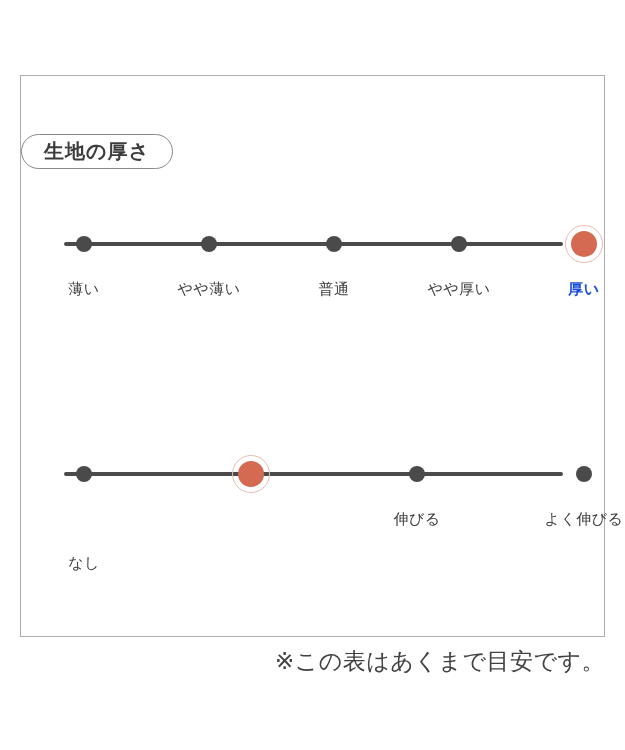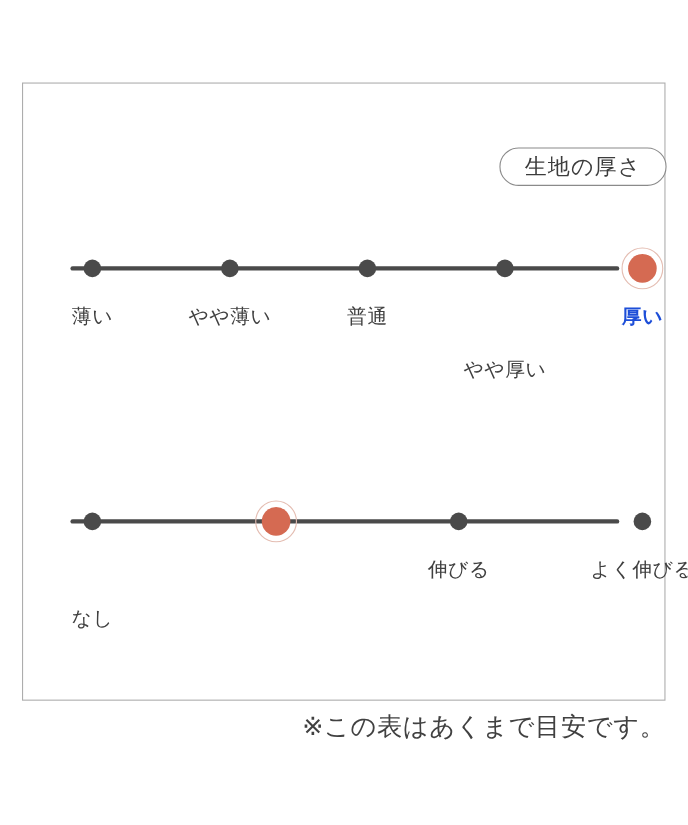--- a/index.html
+++ b/index.html
@@ -41,21 +41,22 @@
     left: 0;
     width: 585px;
   }
   .section-thickness { top: 58px; }
   .section-stretch   { top: 323px; }
 
   
   .pill-wrap {
     width: 585px;
     display: flex;
-    justify-content: flex-end;
+    justify-content: flex-start;
+    font-weight: bold;
   }
   .pill {
     box-sizing: border-box;
     border: 1px solid #8a8a8a;
     border-radius: 999px;
     color: #3c3c3c;
     font-size: 20px;
     line-height: 33px;
     height: 35px;
     padding: 0 22px;
@@ -119,21 +120,21 @@
     position: relative;
     height: 34px;
     width: 585px;
     margin-top: 10px;
   }
   .label {
     position: absolute;
     top: 0;
     transform: translateX(-50%);
     white-space: nowrap;
-    font-size: 18px;
+    font-size: 15px;
     line-height: 26px;
     color: #404040;
     letter-spacing: 0.5px;
   }
   .label.active {
     font-weight: bold;
     color: #1d4ed8;
   }
 
   
@@ -179,21 +180,21 @@
         <div class="node active" style="left:563px;">
           <span class="halo"></span>
           <span class="dot"></span>
         </div>
       </div>
 
       <div class="labels">
         <span class="label" style="left:63px;">薄い</span>
         <span class="label" style="left:188px;">やや薄い</span>
         <span class="label" style="left:313px;">普通</span>
-        <span class="label" style="left:438px;margin-top:48px;">やや厚い</span>
+        <span class="label" style="left:438px;">やや厚い</span>
         <span class="label active" style="left:563px;">厚い</span>
       </div>
 
     </div>
 
     <div class="section section-stretch">
 
 
       <div class="scale">
         <div class="track"></div>

